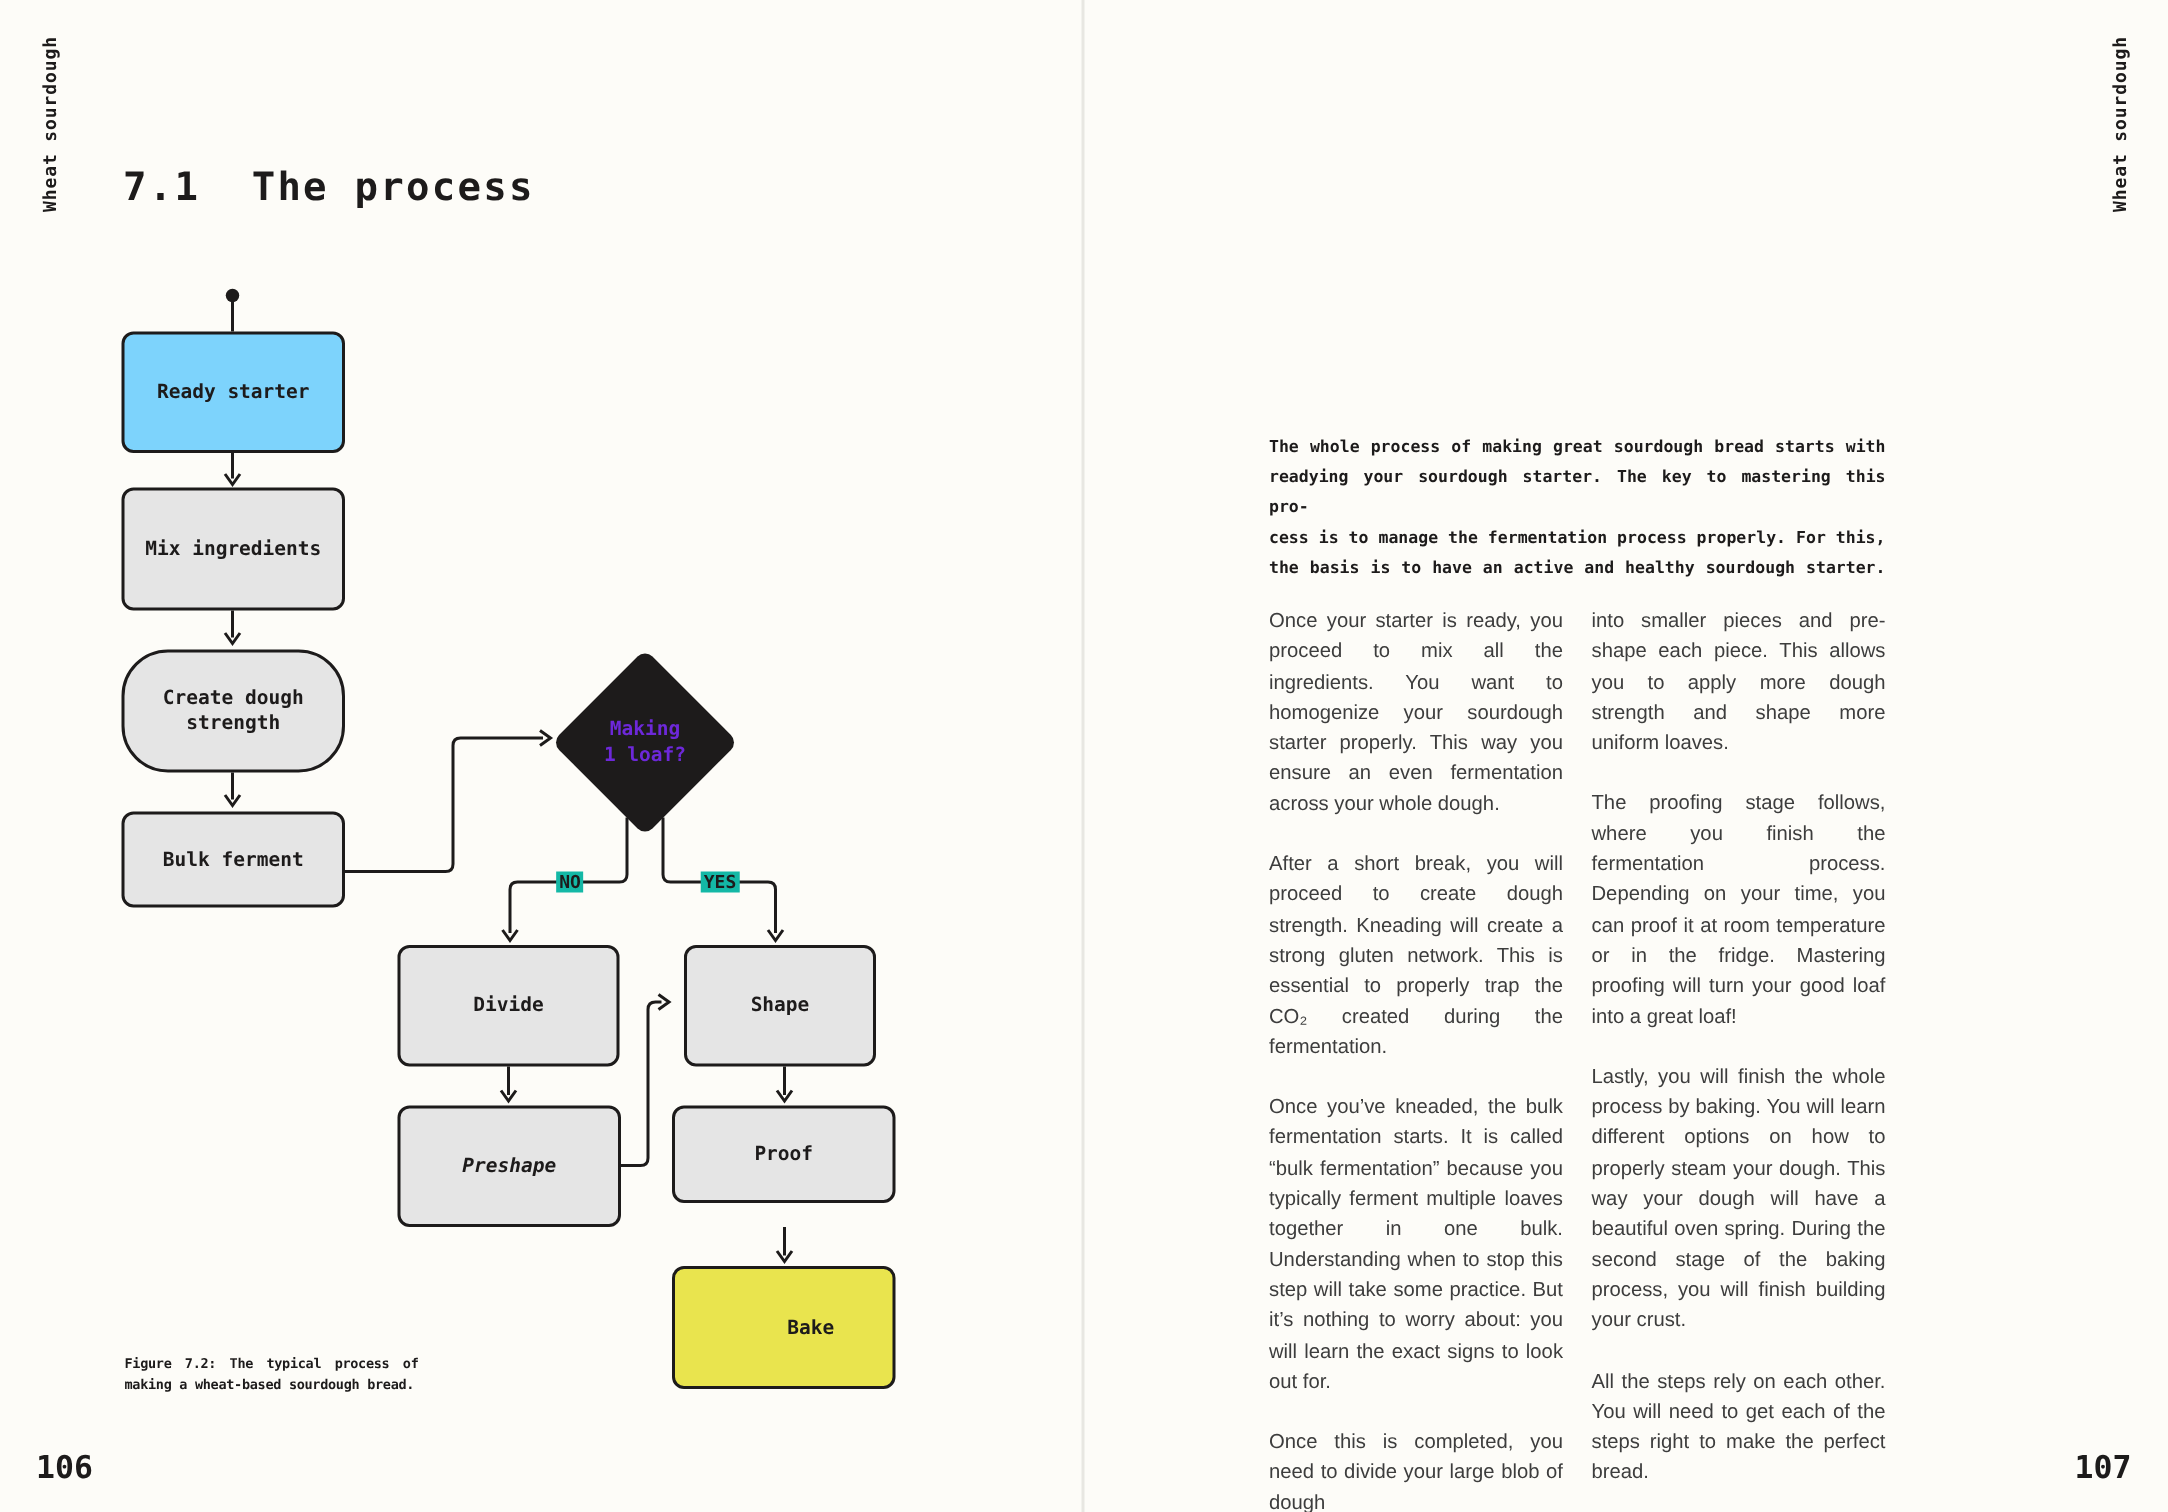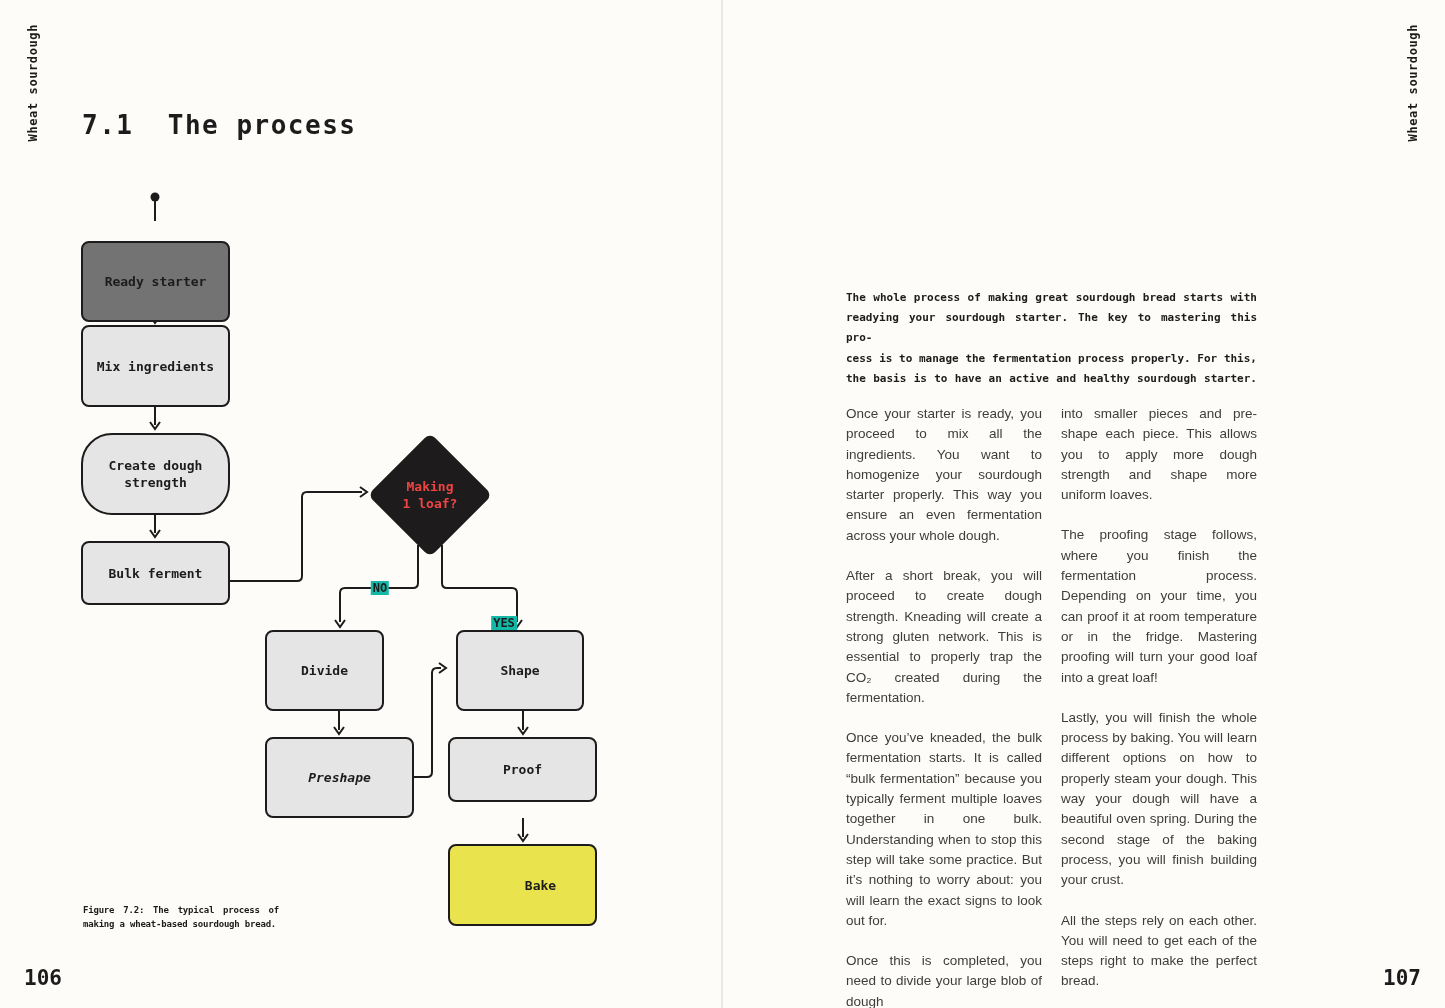--- a/index.html
+++ b/index.html
@@ -41,32 +41,32 @@
   .node{
     position:absolute;
     border:2px solid #1d1b1b;border-radius:8px;
     background:#e5e5e5;
     display:flex;align-items:center;justify-content:center;
     text-align:center;
     font-size:13px;font-weight:bold;line-height:17px;
     box-sizing:border-box;
     padding:4px;
   }
-  .node-pink{background:#737373;margin-top:20px;}
+  .node-pink{background:#7dd3fc;}
   .node-yellow{background:#e9e44e;padding-left:40px;}
 
   .diamond{
     position:absolute;left:386px;top:451px;width:88px;height:88px;
     background:#1d1b1b;border-radius:7px;
     transform:rotate(45deg);
   }
   .diamond-label{
     position:absolute;left:386px;top:451px;width:88px;height:88px;
     display:flex;flex-direction:column;align-items:center;justify-content:center;
-    color:#ef4444;font-size:13px;font-weight:bold;line-height:17px;
+    color:#6d28d9;font-size:13px;font-weight:bold;line-height:17px;
     text-align:center;
   }
   .edge-label{
     position:absolute;
     transform:translate(-50%,-50%);
     font-size:12px;font-weight:bold;
     background:#14b8a6;padding:0 2px;
   }
 
   .caption{
@@ -155,23 +155,23 @@
 
       <div class="node" style="left:81px;top:541px;width:149px;height:64px;">Bulk ferment</div>
 
       <div class="diamond"></div>
       <div class="diamond-label">
         <span>Making</span>
         <span>1 loaf?</span>
       </div>
 
       <div class="edge-label" style="left:380px;top:588px;">NO</div>
-      <div class="edge-label" style="left:480px;top:623px;margin-left:24px;">YES</div>
-
-      <div class="node" style="left:265px;top:630px;width:119px;height:81px;">Divide</div>
+      <div class="edge-label" style="left:480px;top:588px;">YES</div>
+
+      <div class="node" style="left:265px;top:630px;width:148px;height:81px;">Divide</div>
 
       <div class="node" style="left:456px;top:630px;width:128px;height:81px;">Shape</div>
 
       <div class="node" style="left:265px;top:737px;width:149px;height:81px;font-style:italic;">Preshape</div>
 
       <div class="node" style="left:448px;top:737px;width:149px;height:65px;">Proof</div>
 
       <div class="node node-yellow" style="left:448px;top:844px;width:149px;height:82px;">Bake</div>
     </div>
 

